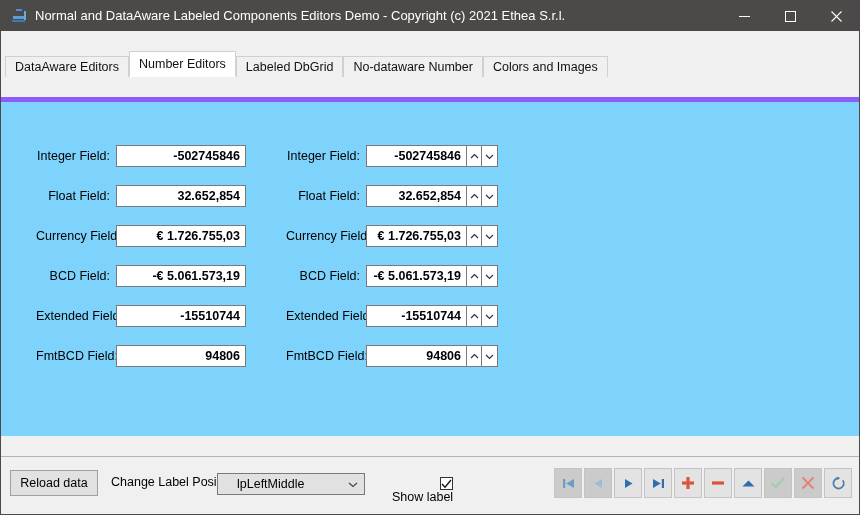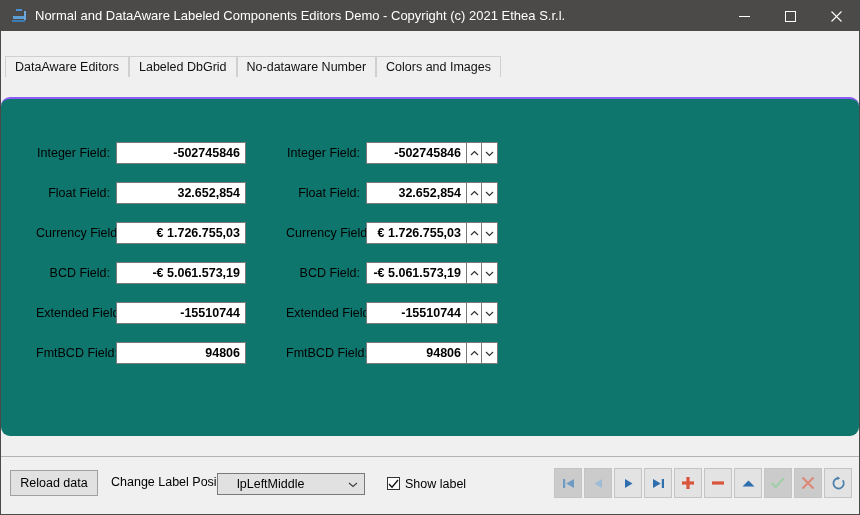--- a/index.html
+++ b/index.html
@@ -99,25 +99,24 @@
     line-height: 25px;
     background: #ffffff;
     border: 1px solid #d0d0d0;
     border-bottom: 1px solid #ffffff;
     z-index: 3;
   }
 
   
   .page {
     flex: 1 1 auto;
-    background: #0f766e;
-    border-top: 2px solid #8b5cf6;
+    background: #7dd3fc;
+    border-top: 5px solid #8b5cf6;
     position: relative;
     overflow: hidden;
-    border-radius: 9px;
   }
 
   .field-row {
     position: absolute;
     display: flex;
     align-items: center;
     height: 22px;
   }
   .field-label {
     font-size: 12.5px;
@@ -207,21 +206,22 @@
     width: 22px;
     display: flex;
     align-items: center;
     justify-content: center;
   }
 
   .showlabel-wrap {
     position: absolute;
     left: 386px; top: 476px;
     display: flex;
-    align-items: flex-start;
+    align-items: flex-end;
+    flex-direction: column;
   }
   .checkbox {
     width: 13px; height: 13px;
     border: 1px solid #333333;
     background: #ffffff;
     display: flex;
     align-items: center;
     justify-content: center;
     flex: 0 0 auto;
   }
@@ -281,20 +281,21 @@
         <svg width="11" height="11" viewBox="0 0 11 11">
             <line x1="0.5" y1="0.5" x2="10.5" y2="10.5" stroke="#ffffff" stroke-width="1.1"></line>
             <line x1="10.5" y1="0.5" x2="0.5" y2="10.5" stroke="#ffffff" stroke-width="1.1"></line>
           </svg>
       </div>
     </div>
   </div>
 
   <div class="tabstrip">
     <div class="tab">DataAware Editors</div>
+    <div class="tab active">Number Editors</div>
     <div class="tab">Labeled DbGrid</div>
     <div class="tab">No-dataware Number</div>
     <div class="tab">Colors and Images</div>
   </div>
 
   <div class="page">
 
     <div class="field-row" style="left:35px; top:43px;">
       <div class="field-label" style="width:80px;">Integer Field:</div>
       <input class="field-input plain" value="-502745846" style="">

